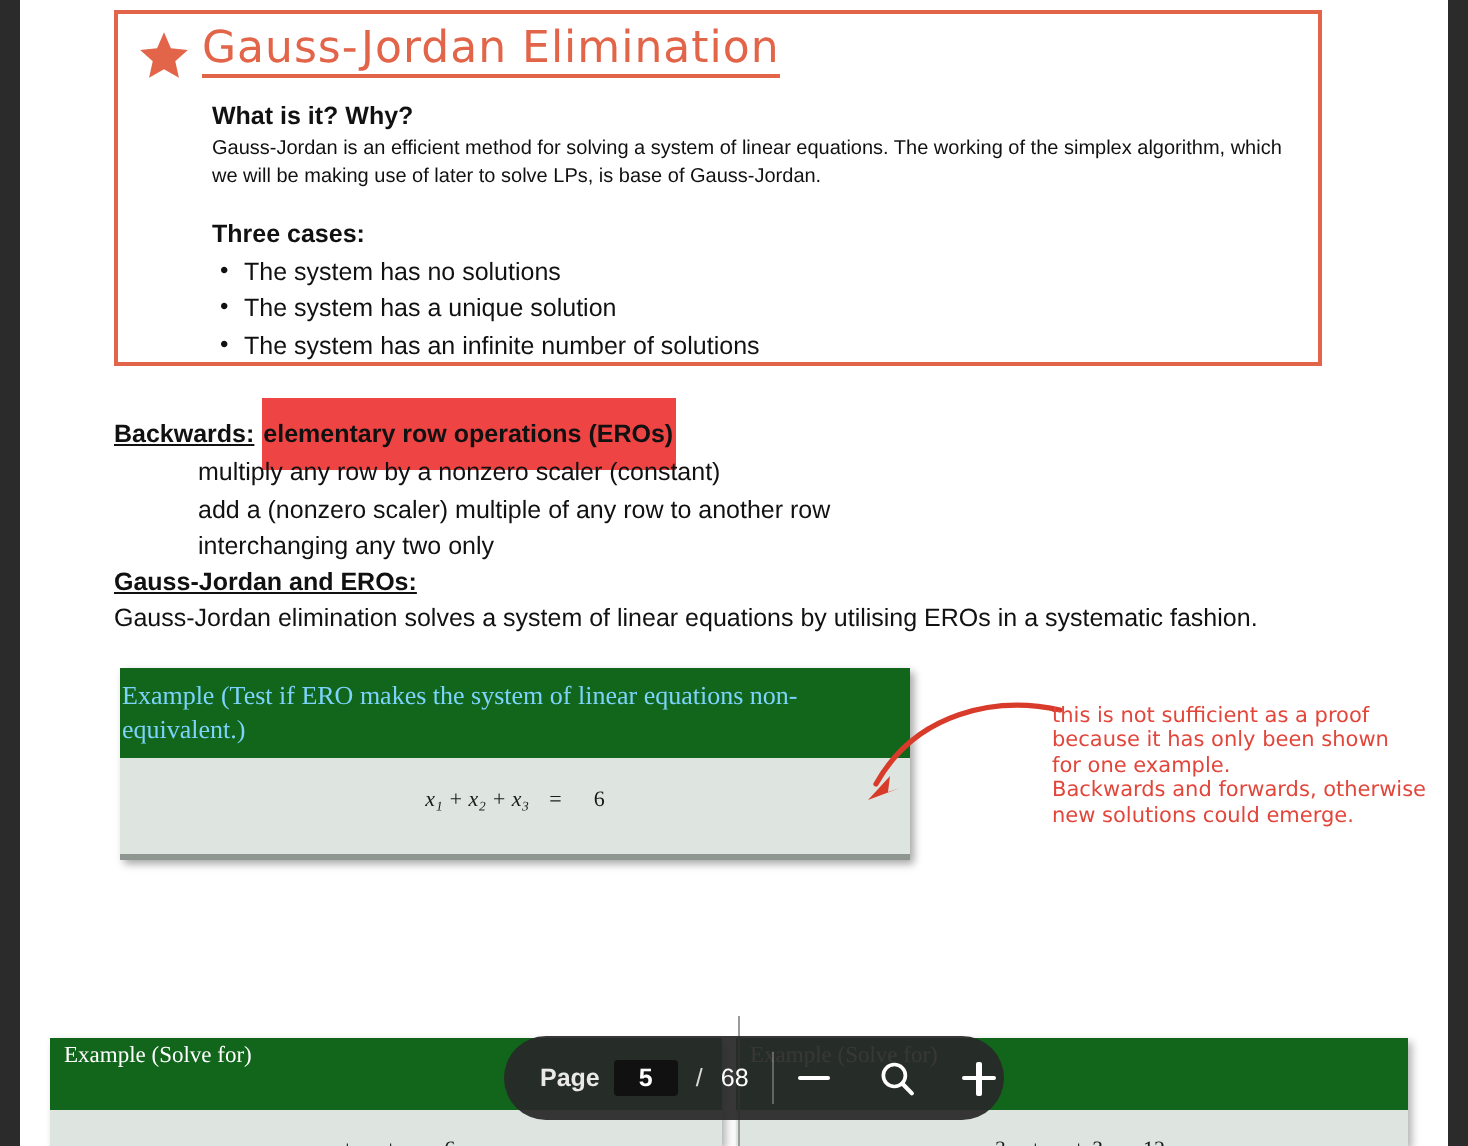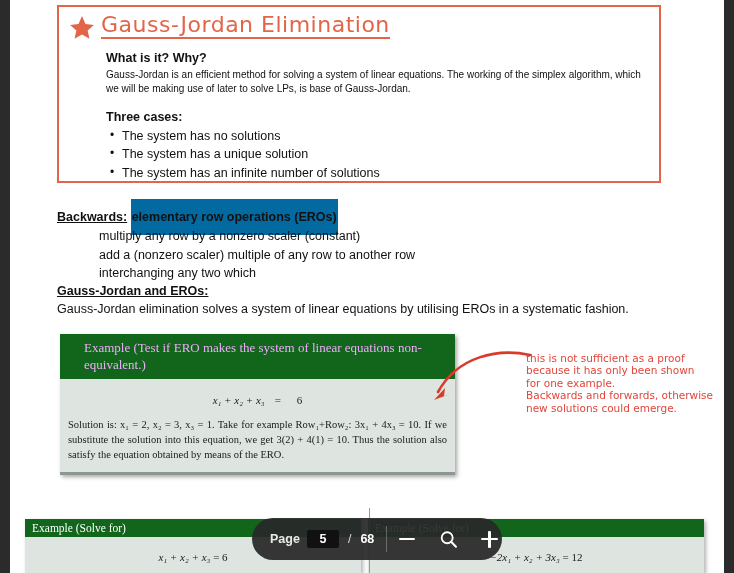--- a/index.html
+++ b/index.html
@@ -32,36 +32,36 @@
   .para{font-size:10px;line-height:1.42;margin-top:1px;}
   .gap{height:11px;}
   ul.bullets{margin:1px 0 0 0;padding-left:16px;list-style:none;}
   ul.bullets li{font-size:12.5px;line-height:1.48;position:relative;}
   ul.bullets li:before{content:"\2022";position:absolute;left:-12px;top:0;font-size:12px;}
 
   
   .defn{position:absolute;left:47px;top:208px;width:600px;color:#111;}
   .defn-line{font-size:12.5px;line-height:1.5;}
   .defn-label{font-weight:bold;text-decoration:underline;}
-  .hl{background:#0369a1;font-weight:bold;padding:11px 1px;}
+  .hl{background:#ef4444;font-weight:bold;padding:11px 1px;}
   .indent{padding-left:42px;}
 
   .gj{position:absolute;left:47px;top:282px;width:620px;color:#111;}
   .gj .bold-head{font-size:12.5px;text-decoration:underline;}
   .gj .para{font-size:12.5px;}
 
   
   .exbox{
     position:absolute;left:50px;top:334px;width:395px;
     box-shadow:2px 2px 4px rgba(0,0,0,0.35);
   }
   .exbox .hdr{
-    background:#11661b;color:#f0abfc;
+    background:#11661b;color:#7dd3fc;
     font-family:"Liberation Serif",serif;font-size:13px;line-height:1.32;
-    padding:5px 8px 6px 24px;
+    padding:5px 8px 6px 1px;
   }
   .exbox .bodyarea{
     background:#dee5e1;font-family:"Liberation Serif",serif;color:#1a1a1a;
     padding:10px 8px 9px 8px;
   }
   .eqtable{margin:3px auto 10px auto;border-collapse:collapse;font-size:11px;}
   .eqtable td{padding:2px 3px;font-style:italic;}
   .eqtable td.rhs{font-style:normal;padding-left:9px;}
   .eqtable td.eq{font-style:normal;padding:2px 7px;}
   .eqtable td.lhs{text-align:right;}
@@ -77,21 +77,21 @@
   .annot div{white-space:nowrap;}
   svg.arrow{position:absolute;left:418px;top:350px;width:105px;height:52px;overflow:visible;}
 
   
   .botbox{position:absolute;top:519px;height:54px;box-shadow:2px 2px 4px rgba(0,0,0,0.3);}
   .botbox.left{left:15px;width:336px;}
   .botbox.right{left:358px;width:336px;}
   .botbox .hdr{
     background:#11661b;color:#ffffff;
     font-family:"Liberation Serif",serif;font-size:11.5px;
-    padding:3px 7px 3px 7px;
+    padding:3px 7px 21px 7px;
   }
   .botbox .bodyarea{
     background:#dee5e1;height:100%;
     font-family:"Liberation Serif",serif;font-size:11px;color:#1a1a1a;
     text-align:center;padding-top:14px;box-sizing:border-box;font-style:italic;
   }
   .botbox .bodyarea .rhsn{font-style:normal;}
   .pagedivider{position:absolute;left:359px;top:508px;width:1px;height:65px;background:#9a9a9a;}
 
   
@@ -100,21 +100,21 @@
     background:rgba(40,40,40,0.93);border-radius:21px;
     display:flex;align-items:center;color:#ffffff;
   }
   .tb-left{display:flex;align-items:center;gap:7px;padding-left:18px;}
   .tb-label{font-size:12.5px;font-weight:bold;color:#e9e9e9;}
   .pagebox{
     background:#111;color:#ffffff;font-size:12.5px;font-weight:bold;
     padding:2px 9px;border-radius:2px;min-width:14px;text-align:center;
   }
   .tb-sep{font-size:12.5px;color:#d8d8d8;padding:0 2px;}
-  .tb-total{font-size:12.5px;font-weight:bold;color:#ffffff;text-align:center;}
+  .tb-total{font-size:12.5px;font-weight:normal;color:#ffffff;text-align:center;}
   .tb-divider{width:1px;height:26px;background:rgba(255,255,255,0.28);margin:0 8px 0 12px;}
   .tb-right{display:flex;align-items:center;gap:17px;}
   .tb-btn{display:flex;align-items:center;justify-content:center;width:24px;height:24px;cursor:pointer;}
   .minus{width:16px;height:2.5px;background:#ffffff;border-radius:1px;}
   .plus{position:relative;width:17px;height:17px;}
   .plus:before,.plus:after{content:"";position:absolute;background:#ffffff;border-radius:1px;}
   .plus:before{left:0;top:7.3px;width:17px;height:2.6px;}
   .plus:after{top:0;left:7.3px;height:17px;width:2.6px;}
 </style>
 </head>
@@ -145,41 +145,40 @@
       </div>
     </div>
 
     <div class="defn">
       <div class="defn-line">
         <span class="defn-label">Backwards:</span>
         <span class="hl">elementary row operations (EROs)</span>
       </div>
       <div class="defn-line indent">multiply any row by a nonzero scaler (constant)</div>
       <div class="defn-line indent">add a (nonzero scaler) multiple of any row to another row</div>
-      <div class="defn-line indent">interchanging any two which</div>
+      <div class="defn-line indent">interchanging any two only</div>
     </div>
 
     <div class="gj">
       <div class="bold-head">Gauss-Jordan and EROs:</div>
       <div class="para">Gauss-Jordan elimination solves a system of linear equations by utilising EROs in a systematic fashion.</div>
     </div>
 
     <div class="exbox">
       <div class="hdr">Example (Test if ERO makes the system of linear equations non-equivalent.)</div>
       <div class="bodyarea">
         <table class="eqtable">
           <tbody>
               <tr>
             <td class="lhs">x₁ + x₂ + x₃</td>
             <td class="eq">=</td>
             <td class="rhs">6</td>
           </tr>
         </tbody>
           </table>
-        <div class="soltext">Solution is: x₁ = 2, x₂ = 3, x₃ = 1. Take for example Row₁+Row₂: 3x₁ + 4x₃ = 10. If we substitute the solution into this equation, we get 3(2) + 4(1) = 10. Thus the solution also satisfy the equation obtained by means of the ERO.</div>
       </div>
       <div class="foot"></div>
     </div>
 
     <svg class="arrow" viewBox="0 0 105 52">
       <path d="M102 5 C 70 -2, 30 6, 10 42" stroke="#d93b2b" stroke-width="2.6" fill="none" stroke-linecap="round"></path>
       <polygon points="6,50 17,38 16,46 22,44" fill="#d93b2b"></polygon>
     </svg>
 
     <div class="annot">

